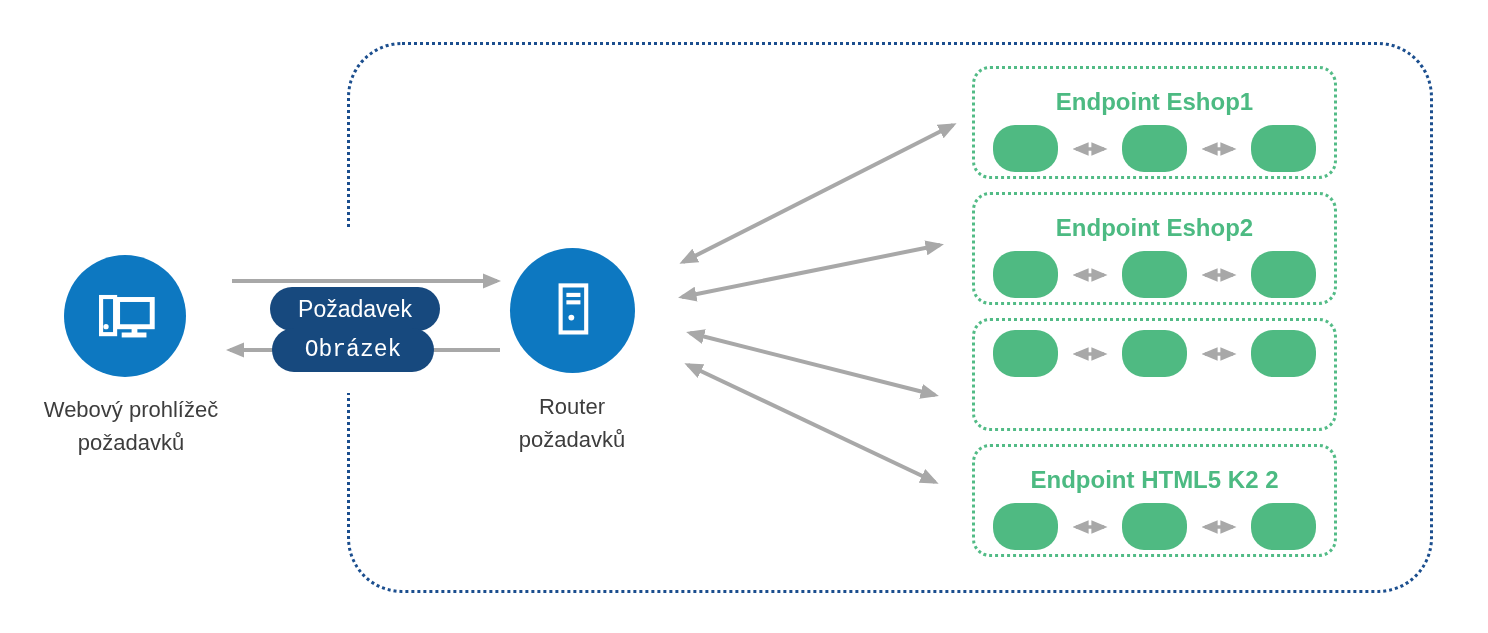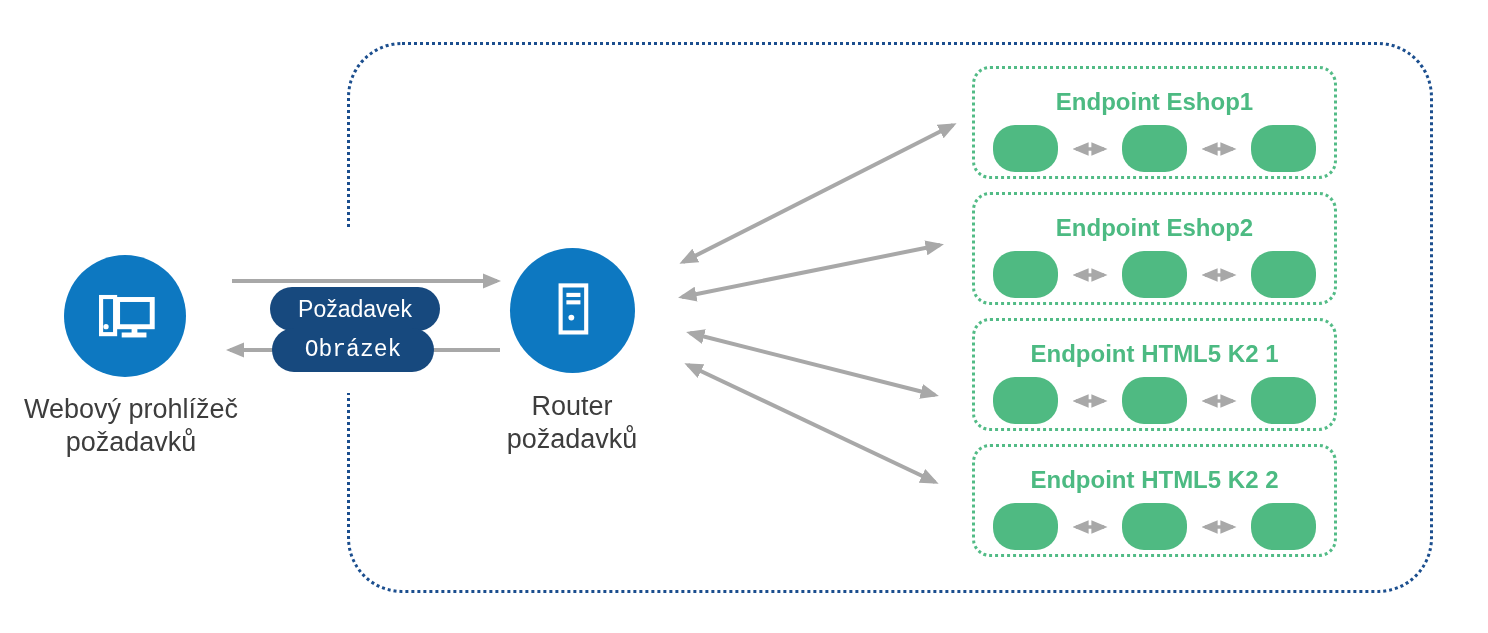--- a/index.html
+++ b/index.html
@@ -18,21 +18,21 @@
   }
   .arrow-layer{position:absolute;left:0;top:0;z-index:2;}
   
   .node-circle{
     position:absolute;border-radius:50%;background:#0d78c1;z-index:2;
     display:flex;align-items:center;justify-content:center;
   }
   .node-circle.browser{left:64px;top:255px;width:122px;height:122px;}
   .node-circle.router{left:510px;top:248px;width:125px;height:125px;}
   .node-label{
-    position:absolute;text-align:center;color:#3d3d3d;font-size:27px;line-height:33px;z-index:2;
+    position:absolute;text-align:center;color:#3d3d3d;font-size:22px;line-height:33px;z-index:2;
   }
   .node-label.browser-label{left:6px;top:393px;width:250px;}
   .node-label.router-label{left:472px;top:390px;width:200px;}
   
   .pill{
     position:absolute;height:44px;border-radius:22px;background:#17497e;color:#ffffff;
     font-size:23px;display:flex;align-items:center;justify-content:center;z-index:3;
   }
   .pill.request{left:270px;top:259px;width:170px;margin-top:28px;}
   .pill.response{left:272px;top:328px;width:162px;font-family:Liberation Mono, monospace;}
@@ -133,21 +133,20 @@
       </svg>
       <div class="ep-shape"></div>
       <svg class="ep-arrow" width="40" height="16" viewBox="0 0 40 16">
         <line x1="6" y1="8" x2="34" y2="8" stroke="#a8a8a8" stroke-width="3.5" marker-start="url(#arw)" marker-end="url(#arw)"></line>
       </svg>
       <div class="ep-shape"></div>
     </div>
   </div>
 
   <div class="endpoint" style="top:318px">
-    <div class="ep-title">Endpoint HTML5 K2 1</div>
     <div class="ep-row">
       <div class="ep-shape"></div>
       <svg class="ep-arrow" width="40" height="16" viewBox="0 0 40 16">
         <line x1="6" y1="8" x2="34" y2="8" stroke="#a8a8a8" stroke-width="3.5" marker-start="url(#arw)" marker-end="url(#arw)"></line>
       </svg>
       <div class="ep-shape"></div>
       <svg class="ep-arrow" width="40" height="16" viewBox="0 0 40 16">
         <line x1="6" y1="8" x2="34" y2="8" stroke="#a8a8a8" stroke-width="3.5" marker-start="url(#arw)" marker-end="url(#arw)"></line>
       </svg>
       <div class="ep-shape"></div>

